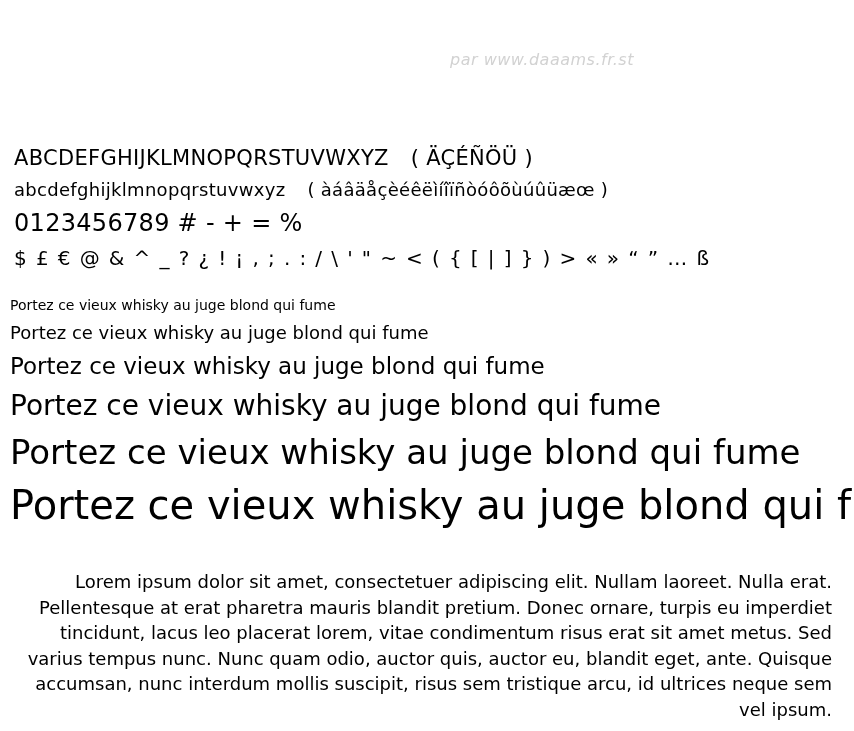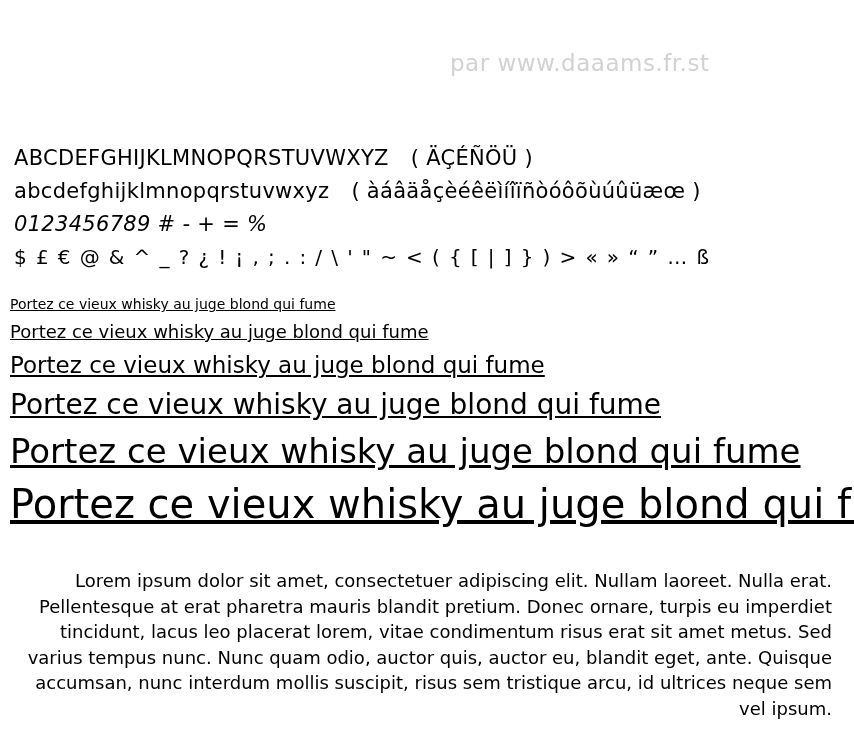--- a/index.html
+++ b/index.html
@@ -41,53 +41,53 @@
        3px 0px 0 #000,
        0px -3px 0 #000,
       -3px 0px 0 #000;
     line-height: 1.0;
     white-space: nowrap;
   }
   .byline {
     position: absolute;
     left: 450px;
     top: 50px;
-    font-size: 23px;
+    font-size: 16px;
     color: #d2d2d2;
     letter-spacing: 0.5px;
     white-space: nowrap;
+    font-style: italic;
   }
 
   
   .glyphs {
     margin-left: 14px;
     margin-top: 30px;
   }
   .glyph-line {
     white-space: nowrap;
     margin-bottom: 9px;
     letter-spacing: 0.3px;
   }
   .glyph-line .accents {
     margin-left: 22px;
   }
   .g-upper   { font-size: 21px; margin-top: 36px; }
-  .g-lower   { font-size: 21px; }
-  .g-digits  { font-size: 21px; font-style: italic; }
+  .g-lower   { font-size: 18px; }
+  .g-digits  { font-size: 24px; }
   .g-symbols { font-size: 20px; letter-spacing: 1.4px; }
 
   
   .ramp {
     margin-left: 10px;
     margin-top: 28px;
   }
   .ramp-line {
     white-space: nowrap;
     line-height: 1.0;
-    text-decoration: underline;
   }
   .r1 { font-size: 14px; margin-bottom: 12px; }
   .r2 { font-size: 18px; margin-bottom: 13px; }
   .r3 { font-size: 23px; margin-bottom: 14px; }
   .r4 { font-size: 28px; margin-bottom: 15px; }
   .r5 { font-size: 34px; margin-bottom: 16px; }
   .r6 { font-size: 40px; margin-bottom: 10px; }
 
   
   .lorem {

